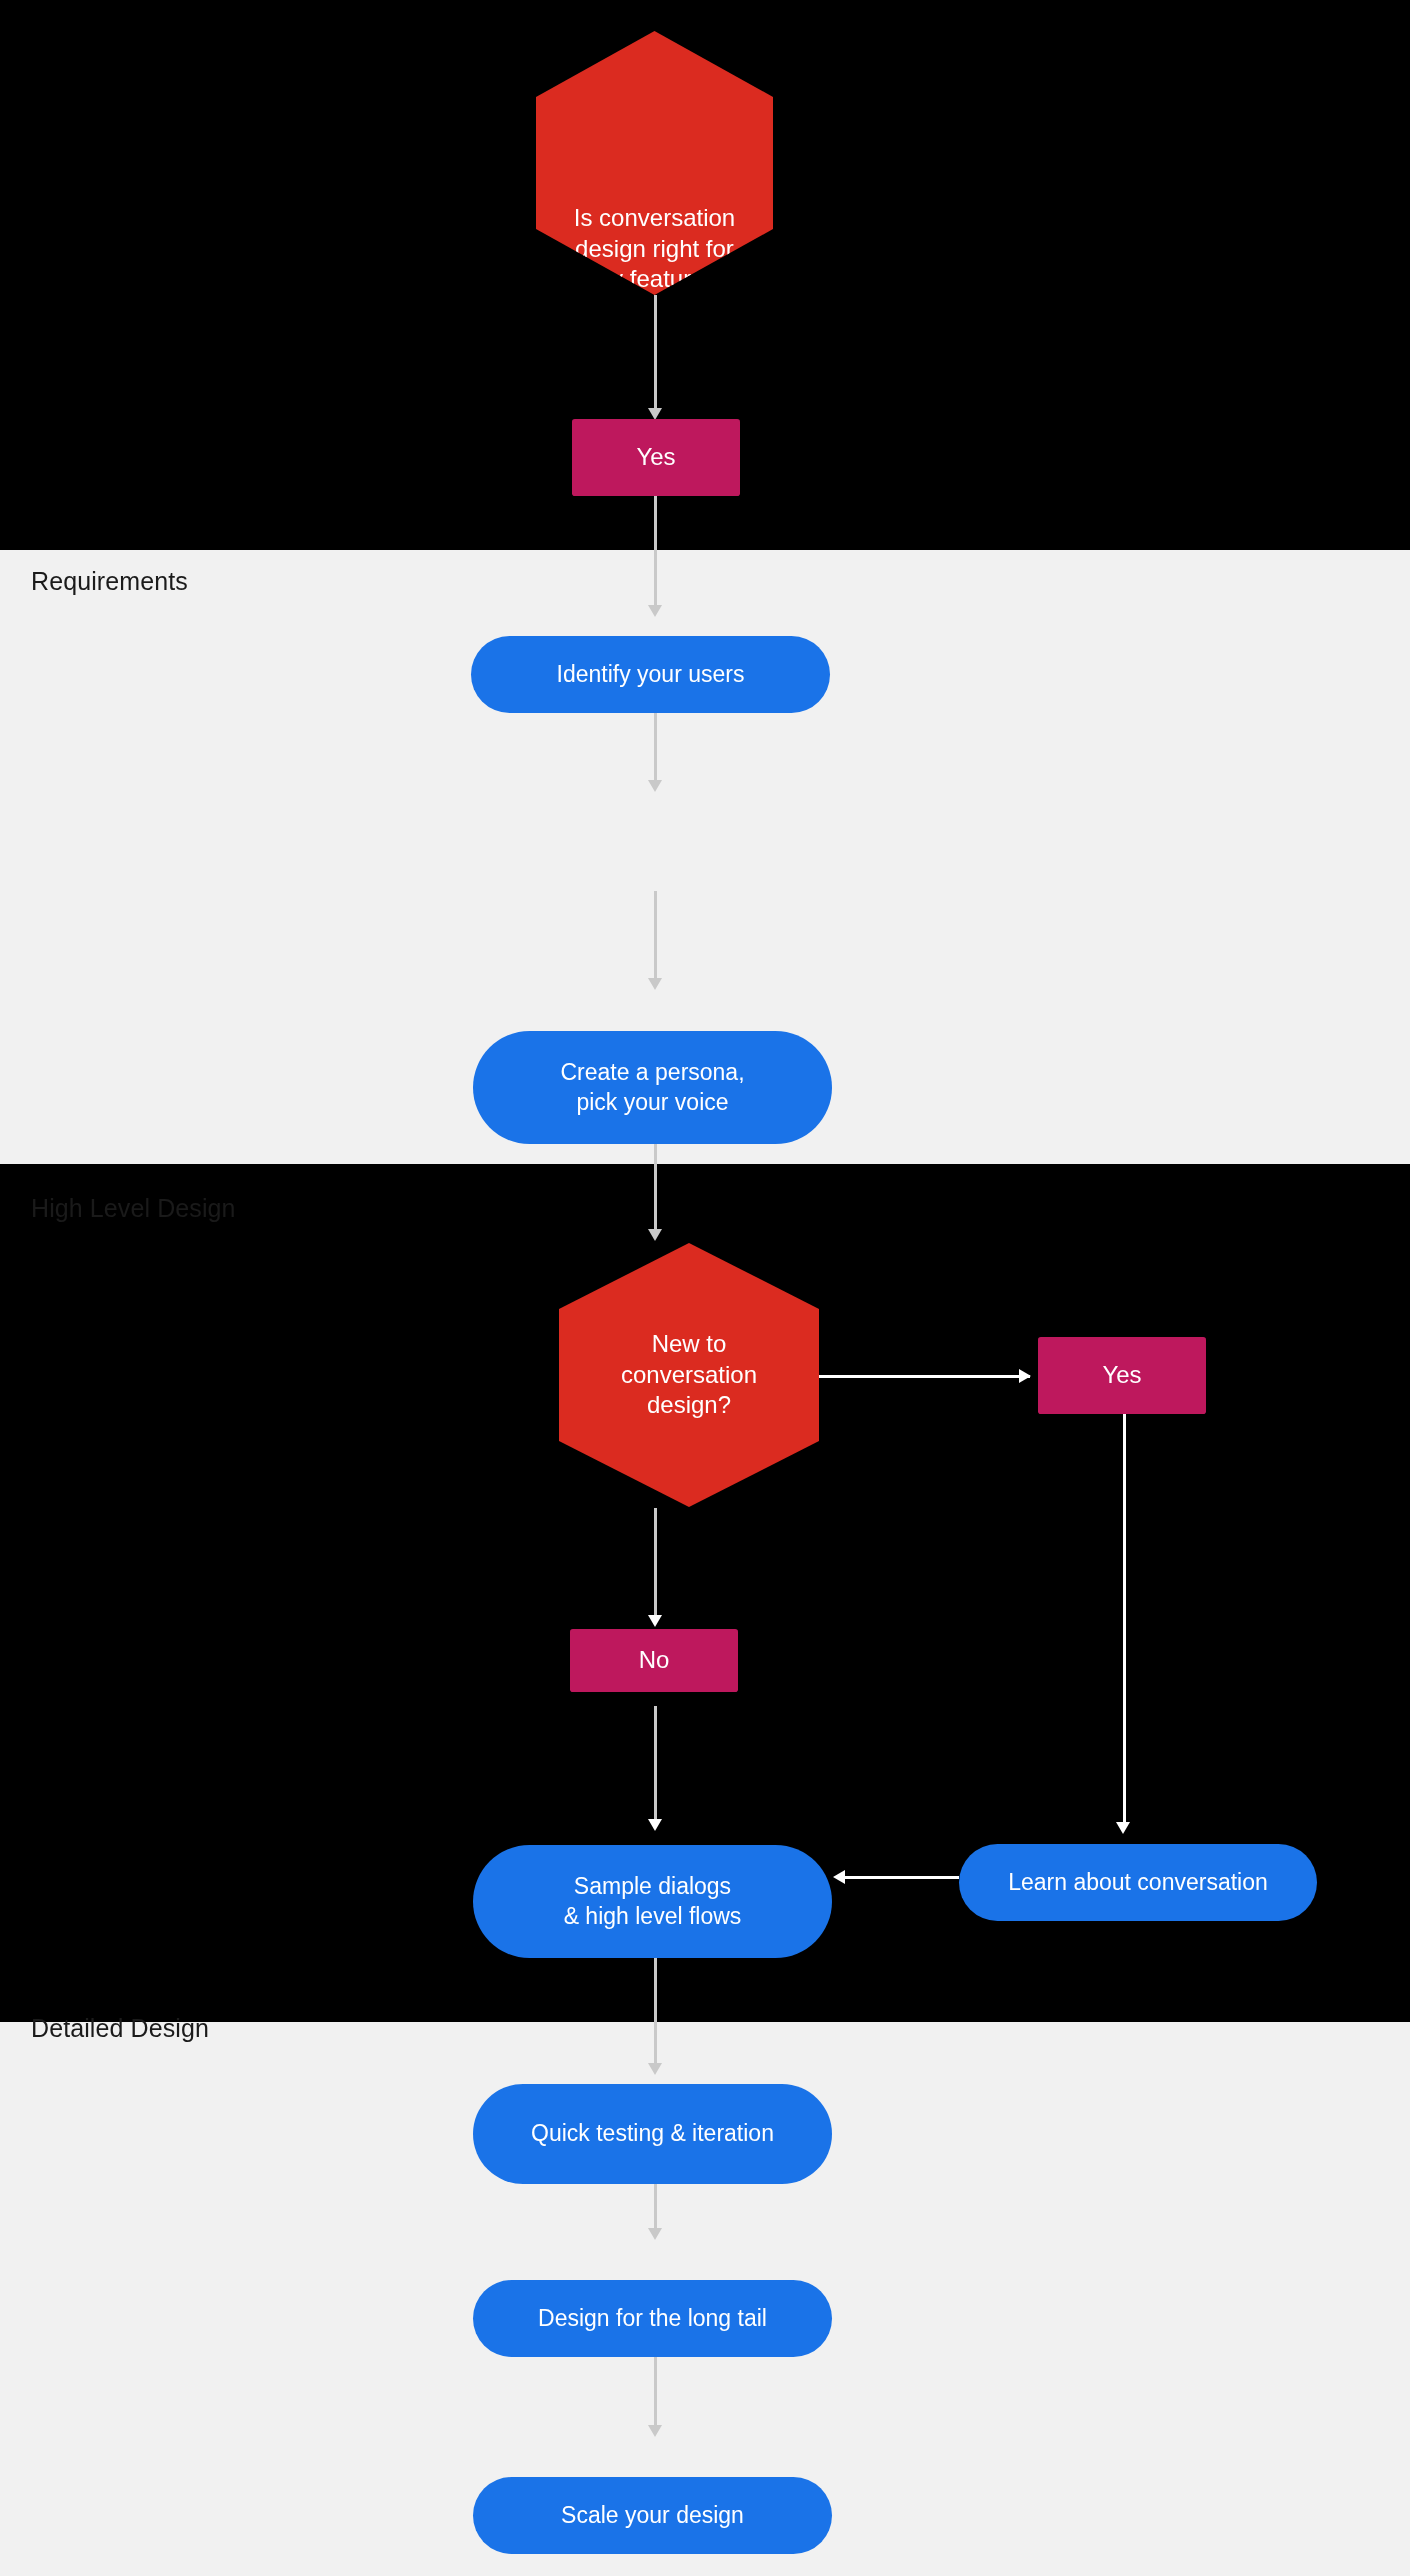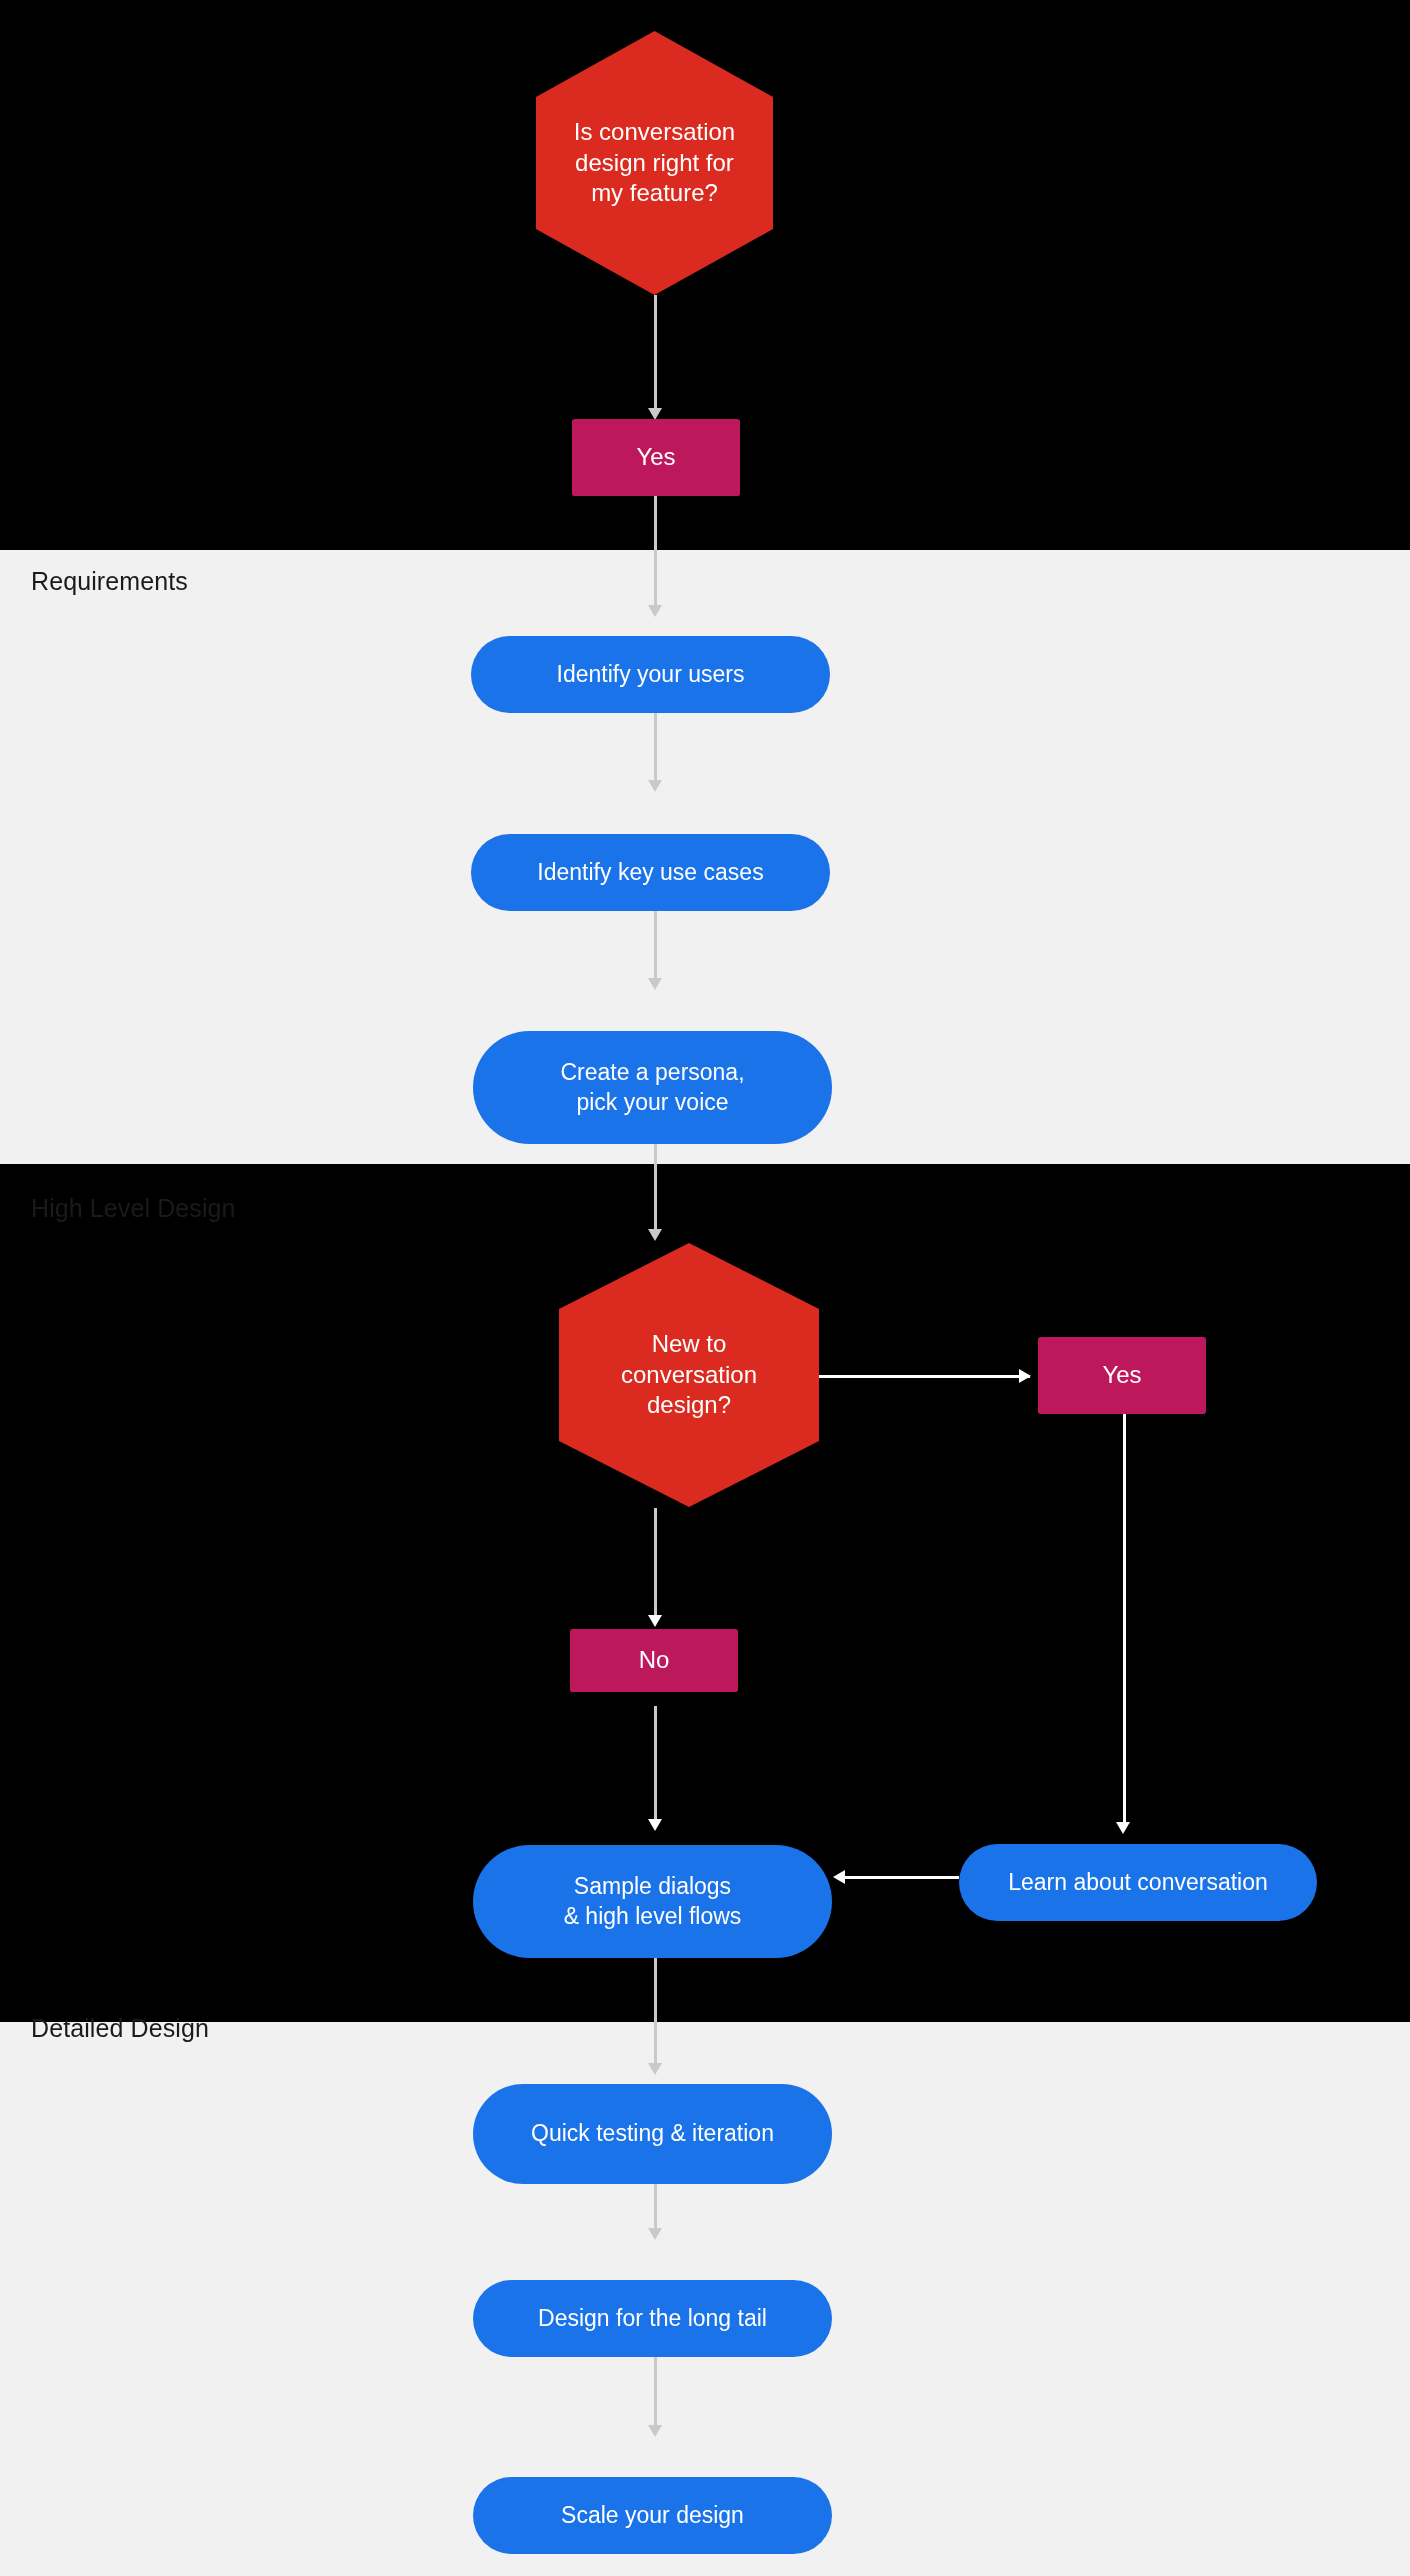--- a/index.html
+++ b/index.html
@@ -144,39 +144,36 @@
 
   <div class="conn conn-v" style="left:654px; top:1938px; height:127px;"></div>
   <div class="arrow arrow-down" style="left:648px; top:2063px;"></div>
 
   <div class="conn conn-v" style="left:654px; top:2141px; height:90px;"></div>
   <div class="arrow arrow-down" style="left:648px; top:2228px;"></div>
 
   <div class="conn conn-v" style="left:654px; top:2338px; height:90px;"></div>
   <div class="arrow arrow-down" style="left:648px; top:2425px;"></div>
 
-  <div class="node hex" style="left:536px; top:31px; width:237px; height:264px;">
+  <div class="node hex" style="left:536px; top:31px; width:237px; height:264px;align-items:flex-end;">
     <div>
       <div>Is conversation</div>
       <div>design right for</div>
       <div>my feature?</div>
     </div>
   </div>
 
   <div class="node rect" style="left:572px; top:419px; width:168px; height:77px;">
     <span>Yes</span>
   </div>
 
   <div class="node pill" style="left:471px; top:616px; width:359px; height:77px;">
     <span>Identify your users</span>
   </div>
 
-  <div class="node pill" style="left:471px; top:814px; width:359px; height:77px;">
-    <span>Identify key use cases</span>
-  </div>
 
   <div class="node pill" style="left:473px; top:1011px; width:359px; height:113px;">
     <div>
       <div>Create a persona,</div>
       <div>pick your voice</div>
     </div>
   </div>
 
   <div class="node hex" style="left:559px; top:1243px; width:260px; height:264px;">
     <div>

